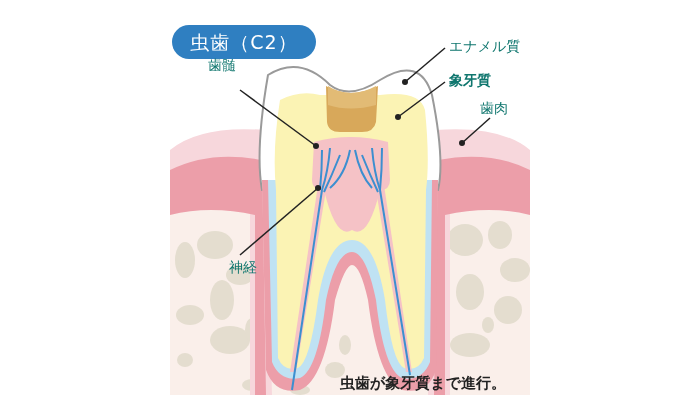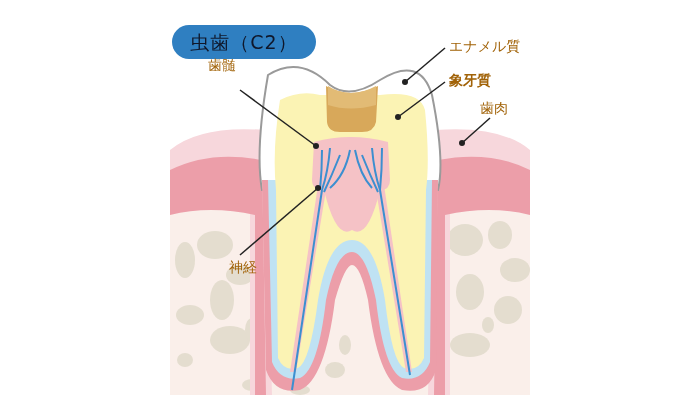--- a/index.html
+++ b/index.html
@@ -2,24 +2,24 @@
 <html><head>
   <meta charset="utf-8">
   <style>
     html, body { margin: 0; padding: 0; background: #ffffff; }
     body { width: 700px; height: 420px; position: relative; overflow: hidden;
            font-family: "DejaVu Sans", "Liberation Sans", sans-serif; }
     .stage { position: absolute; left: 0; top: 0; width: 700px; height: 420px; }
     svg.art { position: absolute; left: 0; top: 0; }
     .title-pill {
       position: absolute; left: 172px; top: 25px; width: 144px; height: 34px;
-      background: #2f7fc1; border-radius: 17px; color: #0f172a;
+      background: #2f7fc1; border-radius: 17px; color: #ffffff;
       font-size: 19px; line-height: 34px; text-align: center; letter-spacing: 1px;
     }
-    .label { position: absolute; color: #a16207; font-size: 14px; line-height: 16px; white-space: nowrap; }
+    .label { position: absolute; color: #0f766e; font-size: 14px; line-height: 16px; white-space: nowrap; }
     .caption { position: absolute; left: 340px; top: 374px; font-size: 15px; font-weight: bold; color: #222222; white-space: nowrap; }
   </style>
 </head>
 <body>
 
 <div class="stage">
   <svg class="art" width="700" height="420" viewBox="0 0 700 420">
 
     <g>
       <rect x="170" y="150" width="360" height="245" fill="#faefea"></rect>
@@ -99,13 +99,14 @@
   </svg>
 
   <div class="title-pill">虫歯（C2）</div>
 
   <div class="label" style="left:449px; top:38px;">エナメル質</div>
   <div class="label" style="left:449px; top:72px;font-weight:bold;">象牙質</div>
   <div class="label" style="left:480px; top:100px;text-align:center;">歯肉</div>
   <div class="label" style="left:208px; top:57px;">歯髄</div>
   <div class="label" style="left:213px; top:259px;margin-left:16px;">神経</div>
 
+  <div class="caption">虫歯が象牙質まで進行。</div>
 </div>
 
 </body></html>

